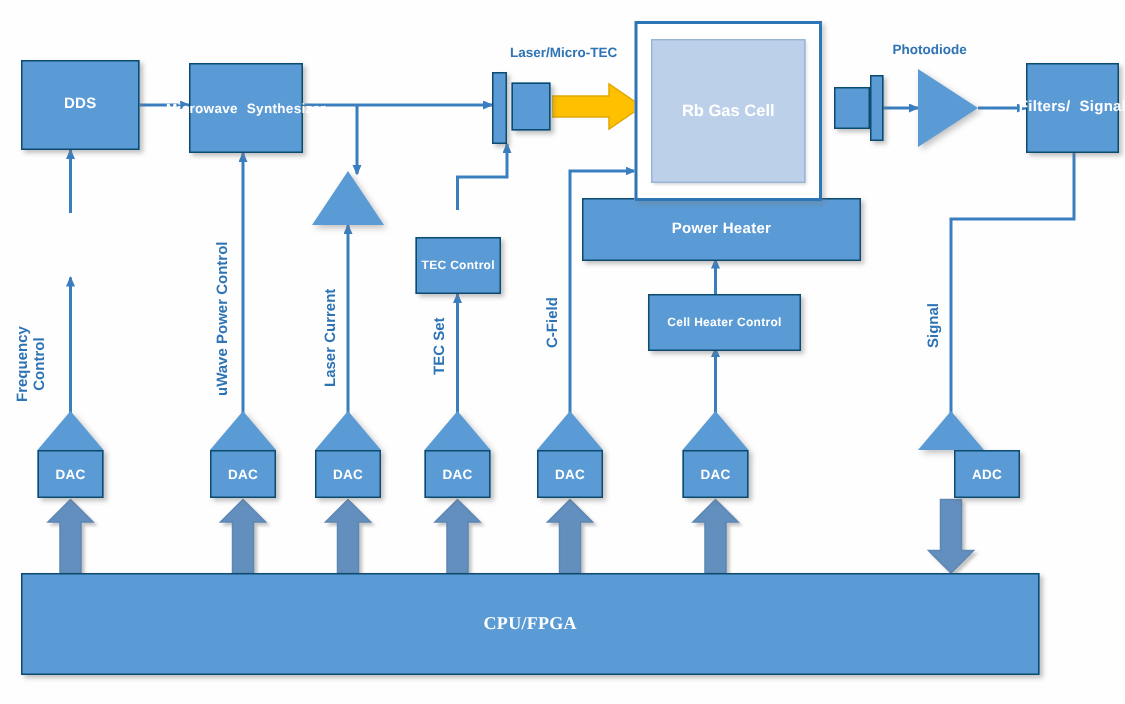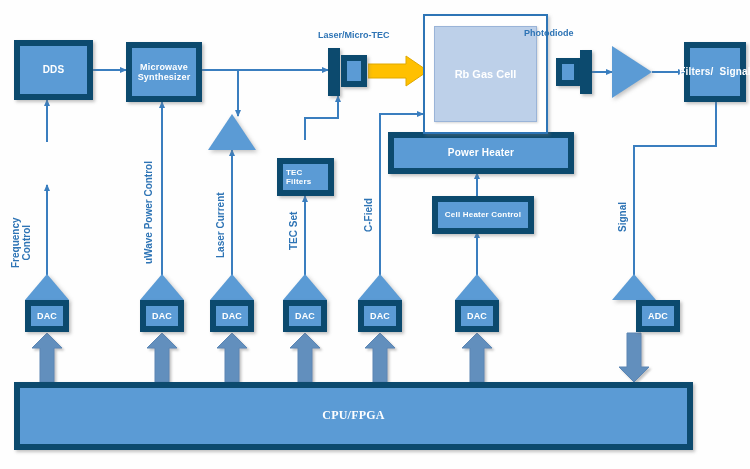--- a/index.html
+++ b/index.html
@@ -2,22 +2,22 @@
 <html><head>
 <meta charset="utf-8">
 <style>
   html,body{margin:0;padding:0;background:#ffffff;}
   body{width:750px;height:469px;position:relative;overflow:hidden;
        font-family:"Liberation Sans","DejaVu Sans",sans-serif;}
   #stage{position:absolute;left:0;top:0;width:750px;height:469px;background:#fefefe;}
   svg#wires{position:absolute;left:0;top:0;width:750px;height:469px;}
 
   .blk{position:absolute;box-sizing:border-box;background:#5b9bd5;
-       border:6px solid #0c4a6e;color:#ffffff;display:flex;align-items:center;
-       justify-content:center;text-align:left;font-weight:bold;
+       border:1px solid #0c4a6e;color:#ffffff;display:flex;align-items:center;
+       justify-content:center;text-align:right;font-weight:bold;
        letter-spacing:.2px;line-height:1.15;
        box-shadow:2px 2px 3px rgba(120,120,120,.45);}
   .blk span{display:block;padding:0 3px;}
 
   .f10{font-size:10px;}
   .f9{font-size:9px;}
   .f8{font-size:8px;}
   .f11{font-size:12px;font-family:Liberation Serif, serif;}
 
   
@@ -35,21 +35,21 @@
   .tri-right{border-top:var(--hw) solid transparent;border-bottom:var(--hw) solid transparent;
           border-left:var(--h) solid #5b9bd5;}
 
   
   .vlabel{position:absolute;color:#2e74b5;font-weight:bold;font-size:10px;
           white-space:nowrap;transform-origin:left top;
           transform:rotate(-90deg);}
   .vlabel.two{line-height:1.1;text-align:center;}
 
   .hlabel{position:absolute;color:#2e74b5;font-weight:bold;font-size:9px;
-          white-space:nowrap;}
+          white-space:nowrap;margin-left:22px;}
 
   .fatarrow{position:absolute;}
   .orange{position:absolute;}
 </style>
 </head>
 <body>
 
 <div id="stage">
 
   <svg id="wires" viewBox="0 0 750 469" xmlns="http://www.w3.org/2000/svg">
@@ -113,28 +113,28 @@
   </svg>
 
   <svg class="orange" style="left:368px;top:55px;width:62px;height:32px;" viewBox="0 0 62 32" xmlns="http://www.w3.org/2000/svg">
     <path d="M0,9 L38,9 L38,1 L60,16 L38,31 L38,23 L0,23 z" fill="#ffc000" stroke="#e0a800" stroke-width="1"></path>
   </svg>
 
   <div class="blk f10" style="left:14px;top:40px;width:79px;height:60px;">
     <span>DDS</span>
   </div>
 
-  <div class="blk f9" style="left:126px;top:42px;width:76px;height:60px;flex-direction:column;">
+  <div class="blk f9" style="left:126px;top:42px;width:76px;height:60px;flex-direction:row;">
     <span>Microwave</span>
     <span>Synthesizer</span>
   </div>
 
 
   <div class="blk f8" style="left:277px;top:158px;width:57px;height:38px;">
-    <span>TEC Filters</span>
+    <span>TEC Control</span>
   </div>
 
   <div class="blk f10" style="left:388px;top:132px;width:186px;height:42px;">
     <span>Power Heater</span>
   </div>
 
   <div class="blk f8" style="left:432px;top:196px;width:102px;height:38px;">
     <span>Cell Heater Control</span>
   </div>
 
@@ -151,21 +151,21 @@
   <div class="blk f11" style="left:14px;top:382px;width:679px;height:68px;">
     <span>CPU/FPGA</span>
   </div>
 
   <div class="blk" style="left:328px;top:48px;width:10px;height:48px;"></div>
   <div class="blk" style="left:341px;top:55px;width:26px;height:32px;"></div>
   <div class="hlabel" style="left:318px;top:30px;">Laser/Micro-TEC</div>
 
   <div class="blk" style="left:556px;top:58px;width:24px;height:28px;"></div>
   <div class="blk" style="left:580px;top:50px;width:9px;height:44px;"></div>
-  <div class="hlabel" style="left:524px;top:28px;">Photodiode</div>
+  <div class="hlabel" style="left:573px;top:28px;">Photodiode</div>
 
   <div class="tri tri-up" style="left:208px;top:114px;--hw:24px;--h:36px;"></div>
 
   <div class="tri tri-right" style="left:612px;top:46px;--hw:26px;--h:40px;"></div>
 
   <div class="tri tri-up" style="left:25px;top:274px;--hw:22px;--h:26px;"></div>
   <div class="blk f9" style="left:25px;top:300px;width:44px;height:32px;">
     <span>DAC</span>
   </div>
 

